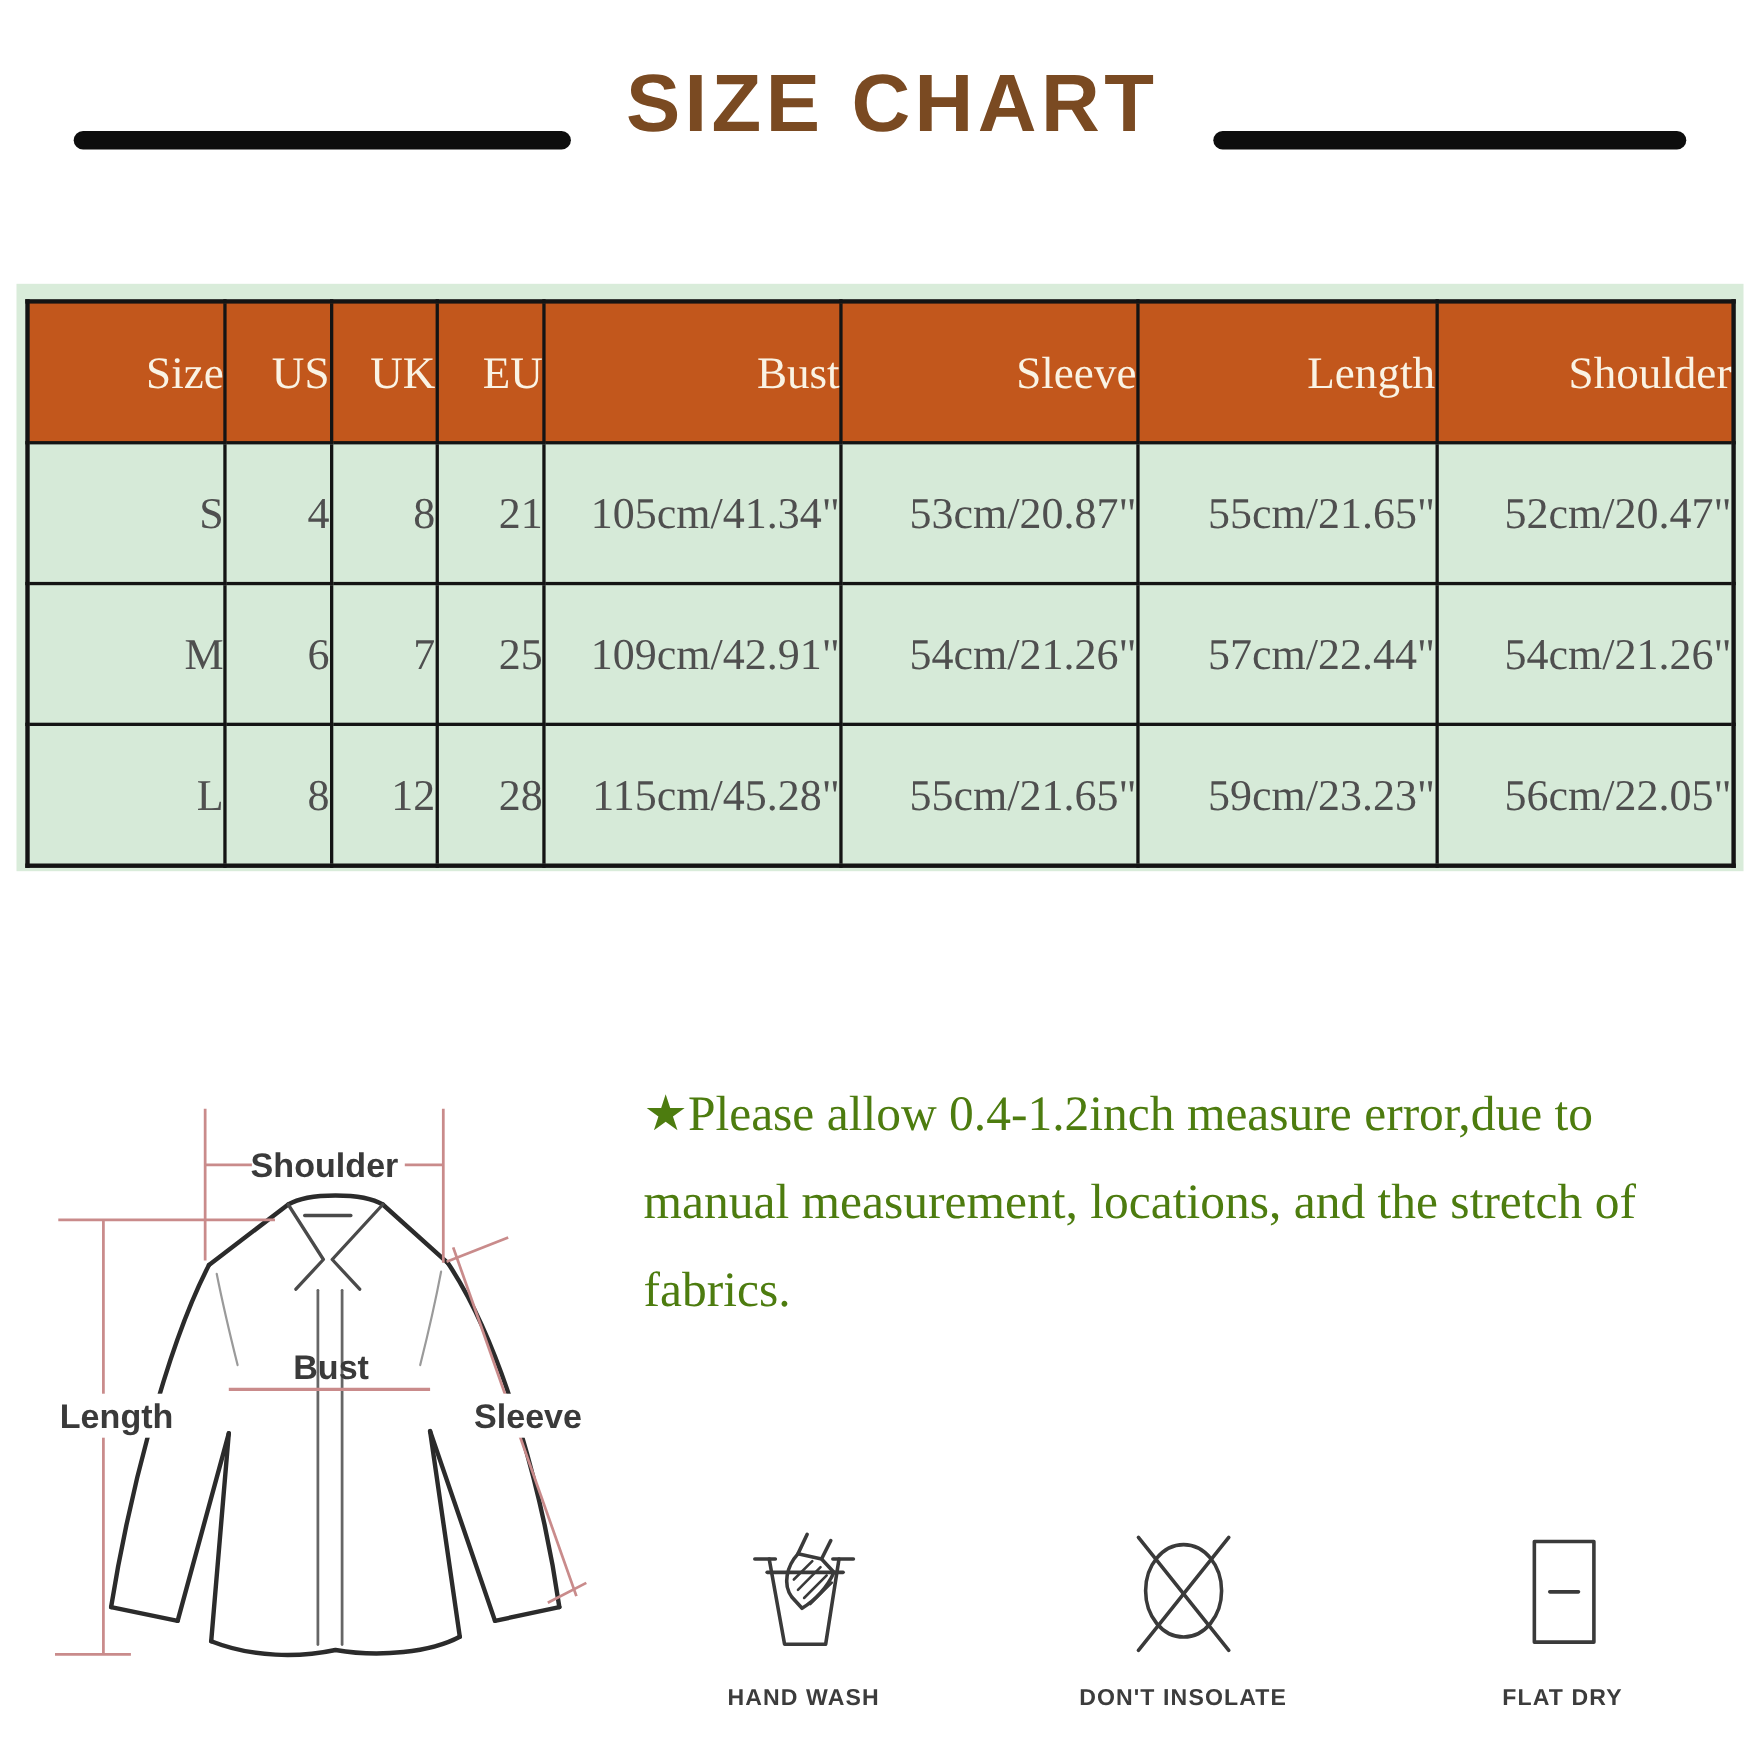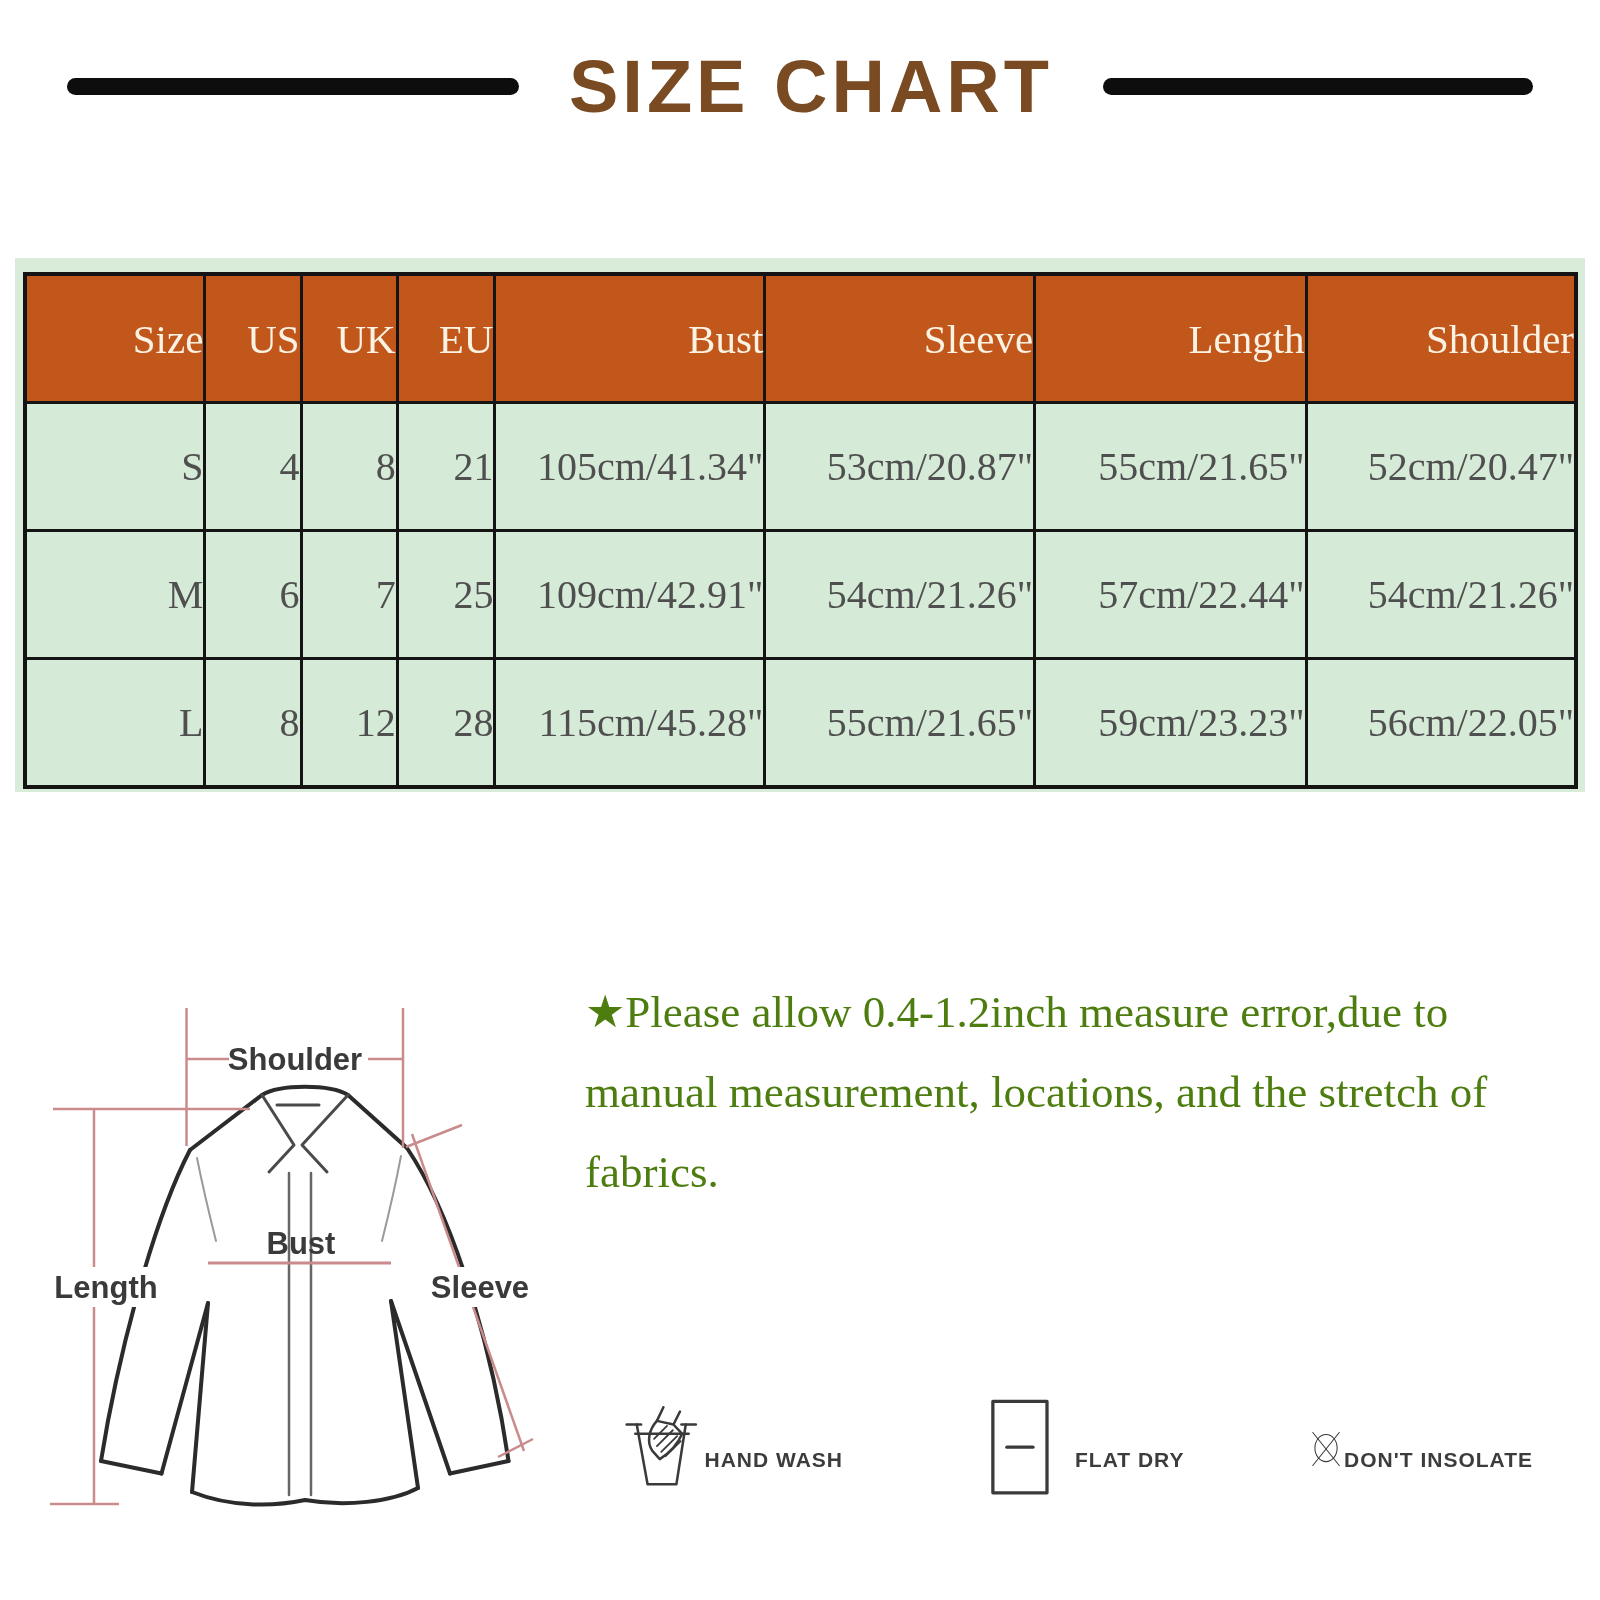--- a/index.html
+++ b/index.html
@@ -4,21 +4,21 @@
 <style>
   html,body{margin:0;padding:0;background:#ffffff;}
   .canvas{
     position:relative;width:1600px;height:1600px;background:#ffffff;overflow:hidden;
     font-family:"Liberation Serif", serif;
   }
 
   
   .title-row{
     position:absolute;top:36px;left:0;right:0;height:100px;
-    display:flex;align-items:center;justify-content:center;
+    display:flex;align-items:flex-end;justify-content:center;
   }
   .title-bar{height:17px;background:#0d0d0d;border-radius:9px;}
   .title-bar.left{width:452px;}
   .title-bar.right{width:430px;}
   .page-title{
     font-family:"Liberation Sans", sans-serif;
     font-size:74px;font-weight:800;letter-spacing:4px;
     color:#7a4a22;margin:0 50px;white-space:nowrap;
   }
 
@@ -56,21 +56,21 @@
     position:absolute;left:585px;top:972px;width:975px;
     font-size:45px;line-height:80px;color:#4d7c0f;
   }
   .notes p{margin:0;}
 
   
   .care-row{
     position:absolute;left:618px;top:1388px;width:915px;
     display:flex;justify-content:space-between;align-items:flex-end;
   }
-  .care-item{margin:0;display:flex;flex-direction:row;align-items:center;width:225px;}
+  .care-item{margin:0;display:flex;flex-direction:column;align-items:center;width:225px;}
   .care-item svg{width:112px;height:122px;display:block;}
   .care-item figcaption{
     margin-top:22px;font-family:"Liberation Sans", sans-serif;
     font-size:21px;font-weight:600;letter-spacing:1px;color:#3c3c3c;white-space:nowrap;
   }
   .stroke{fill:none;stroke:#3a3a3a;stroke-width:3.5;stroke-linecap:round;stroke-linejoin:round;}
 </style>
 </head>
 <body>
 
@@ -214,33 +214,33 @@
           <path d="M60,69 L82,47" stroke-width="2.5"></path>
           <path d="M66,75 L87,54" stroke-width="2.5"></path>
         </g>
       </svg>
       <figcaption>HAND WASH</figcaption>
     </figure>
 
     <figure class="care-item">
       <svg viewBox="0 0 120 130">
         <g class="stroke">
-          <rect x="32" y="14" width="58" height="98"></rect>
-          <path d="M47,63 L75,63"></path>
-        </g>
-      </svg>
-      <figcaption>FLAT  DRY</figcaption>
-    </figure>
-
-    <figure class="care-item">
-      <svg viewBox="0 0 120 130">
-        <g class="stroke">
           <ellipse cx="60" cy="62" rx="37" ry="45"></ellipse>
           <path d="M16,10 L104,120"></path>
           <path d="M104,10 L16,120"></path>
         </g>
       </svg>
       <figcaption>DON'T INSOLATE</figcaption>
     </figure>
 
+    <figure class="care-item">
+      <svg viewBox="0 0 120 130">
+        <g class="stroke">
+          <rect x="32" y="14" width="58" height="98"></rect>
+          <path d="M47,63 L75,63"></path>
+        </g>
+      </svg>
+      <figcaption>FLAT  DRY</figcaption>
+    </figure>
+
 
   </div>
 </div>
 
 </body></html>

